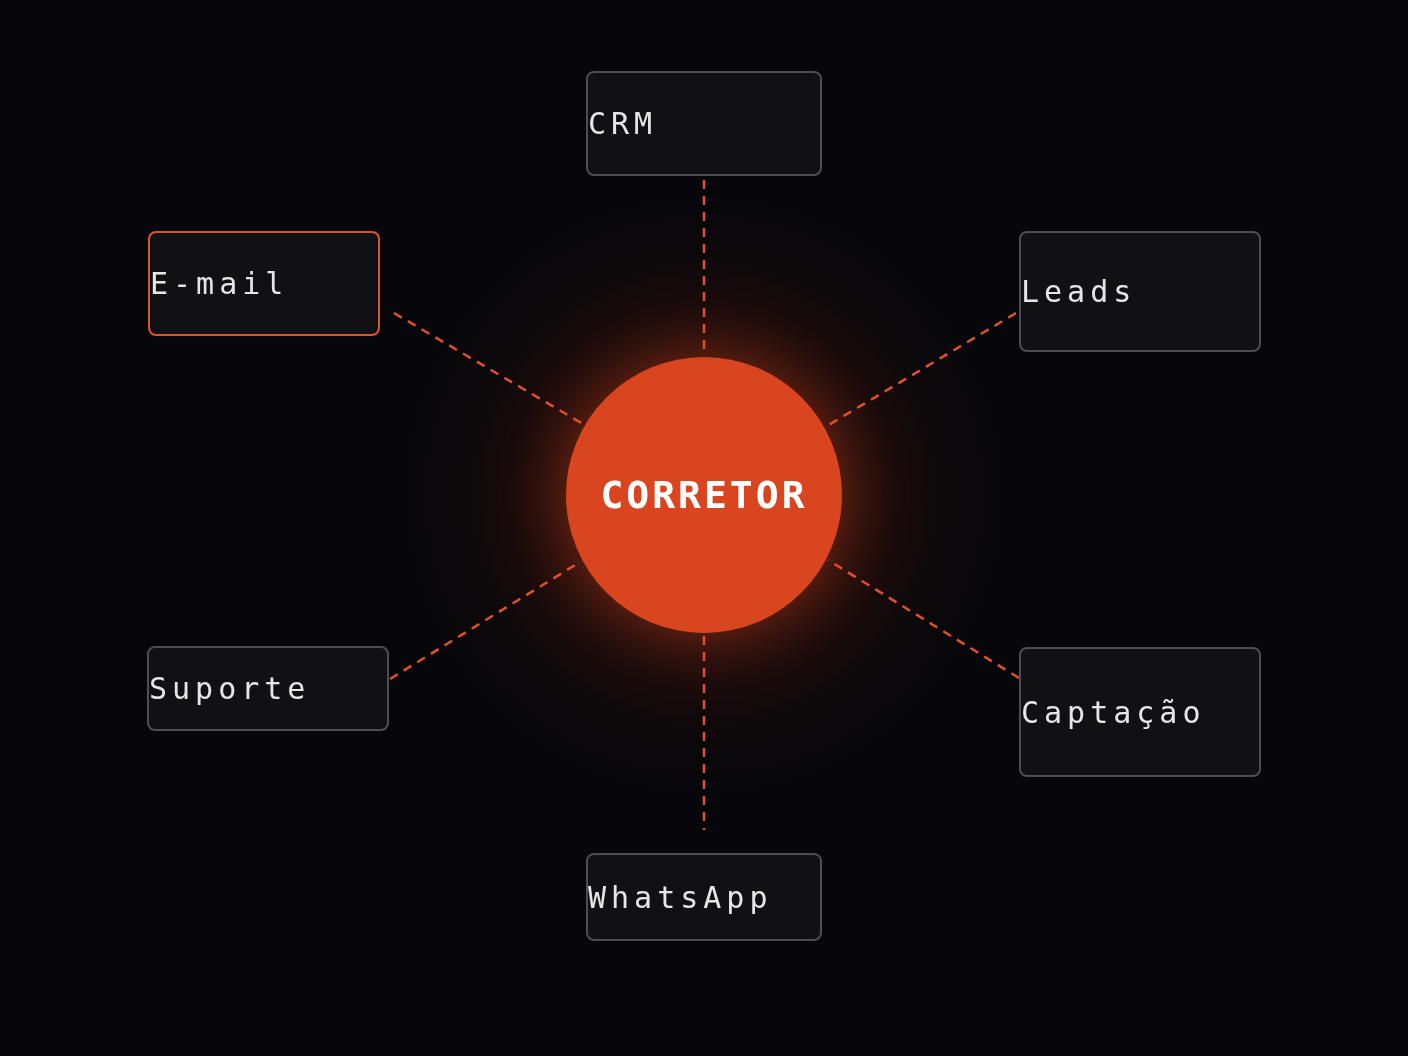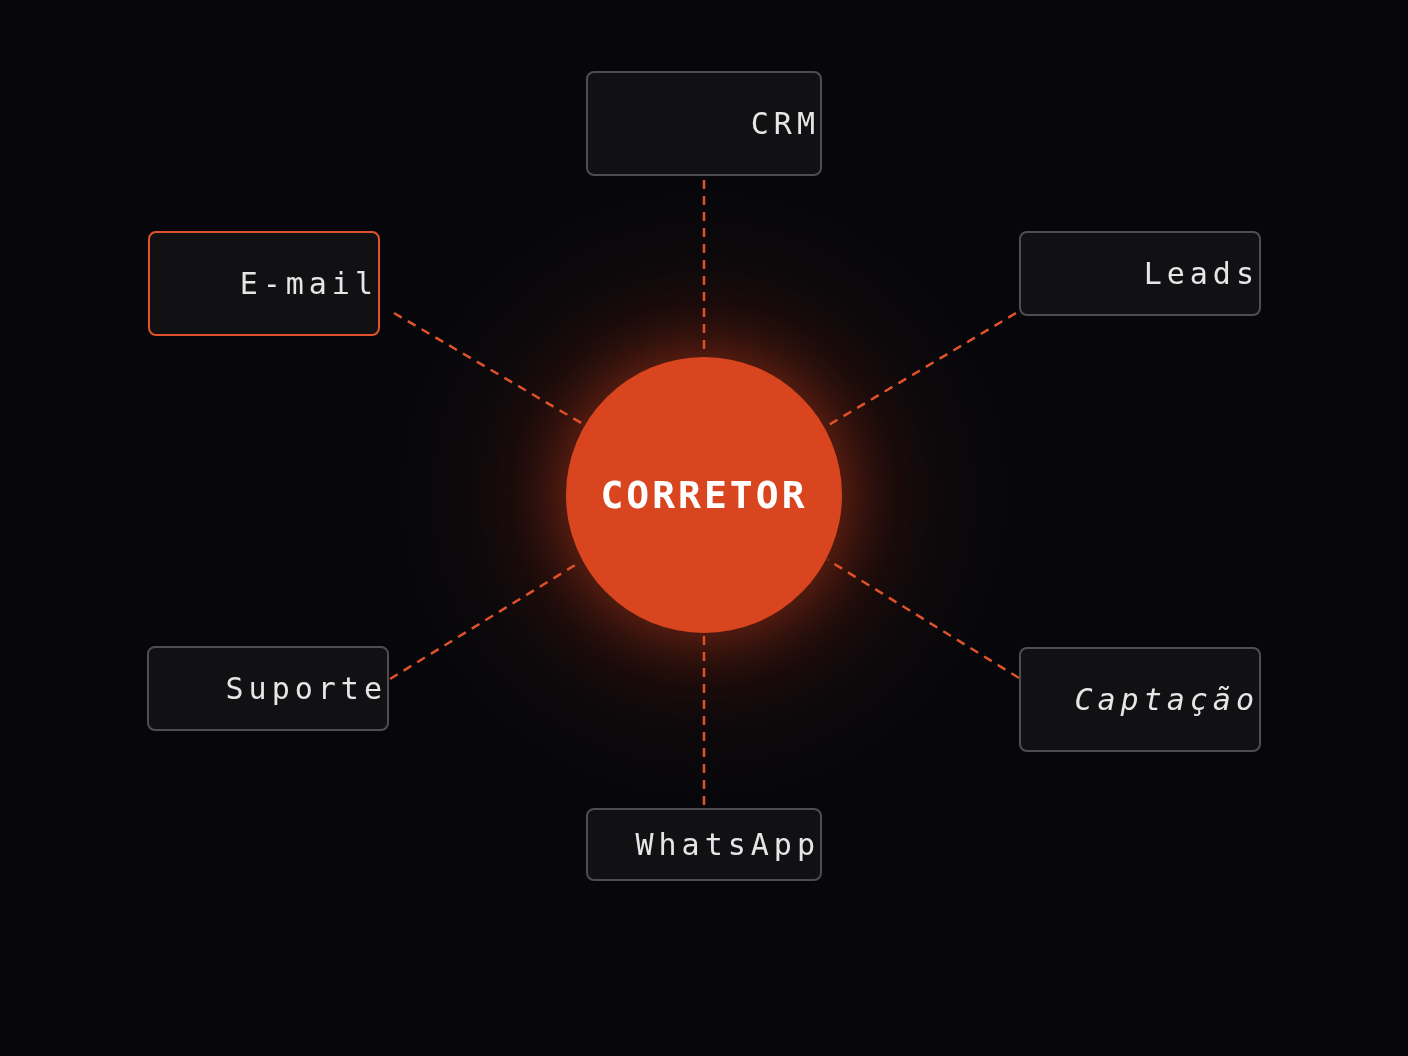--- a/index.html
+++ b/index.html
@@ -14,21 +14,21 @@
     border-radius: 50%;
     background: radial-gradient(circle, rgba(200,60,20,0.55) 0%, rgba(140,40,15,0.30) 30%, rgba(60,18,8,0.12) 55%, rgba(7,7,11,0) 72%);
     pointer-events: none;
   }
   svg.links { position: absolute; left: 0; top: 0; }
   .node {
     position: absolute; box-sizing: border-box;
     background: #111114;
     border: 2px solid #4d4d52;
     border-radius: 8px;
-    display: flex; align-items: center; justify-content: flex-end;
+    display: flex; align-items: center; justify-content: flex-start;
     color: #e6e6e6; font-size: 30px; letter-spacing: 5px;
     cursor: pointer;
   }
   .node.active { border-color: #e0522a; }
   .hub {
     position: absolute; left: 566px; top: 357px; width: 276px; height: 276px;
     border-radius: 50%;
     background: #d9451e;
     display: flex; align-items: center; justify-content: center;
     color: #ffffff; font-weight: bold; font-size: 38px; letter-spacing: 3px;
@@ -54,31 +54,31 @@
 </svg>
 
 <div class="node" style="left:586px; top:71px; width:236px; height:105px;">
   <span>CRM</span>
 </div>
 
 <div class="node active" style="left:148px; top:231px; width:232px; height:105px;">
   <span>E-mail</span>
 </div>
 
-<div class="node" style="left:1019px; top:231px; width:242px; height:85px;">
+<div class="node" style="left:1019px; top:231px; width:242px; height:121px;">
   <span>Leads</span>
 </div>
 
 <div class="node" style="left:147px; top:646px; width:242px; height:85px;">
   <span>Suporte</span>
 </div>
 
-<div class="node" style="left:1019px; top:647px; width:242px; height:105px;font-style:italic;">
+<div class="node" style="left:1019px; top:647px; width:242px; height:130px;">
   <span>Captação</span>
 </div>
 
-<div class="node" style="left:586px; top:808px; width:236px; height:73px;">
+<div class="node" style="left:586px; top:853px; width:236px; height:88px;">
   <span>WhatsApp</span>
 </div>
 
 <div class="hub">
   <span>CORRETOR</span>
 </div>
 
 </body></html>

